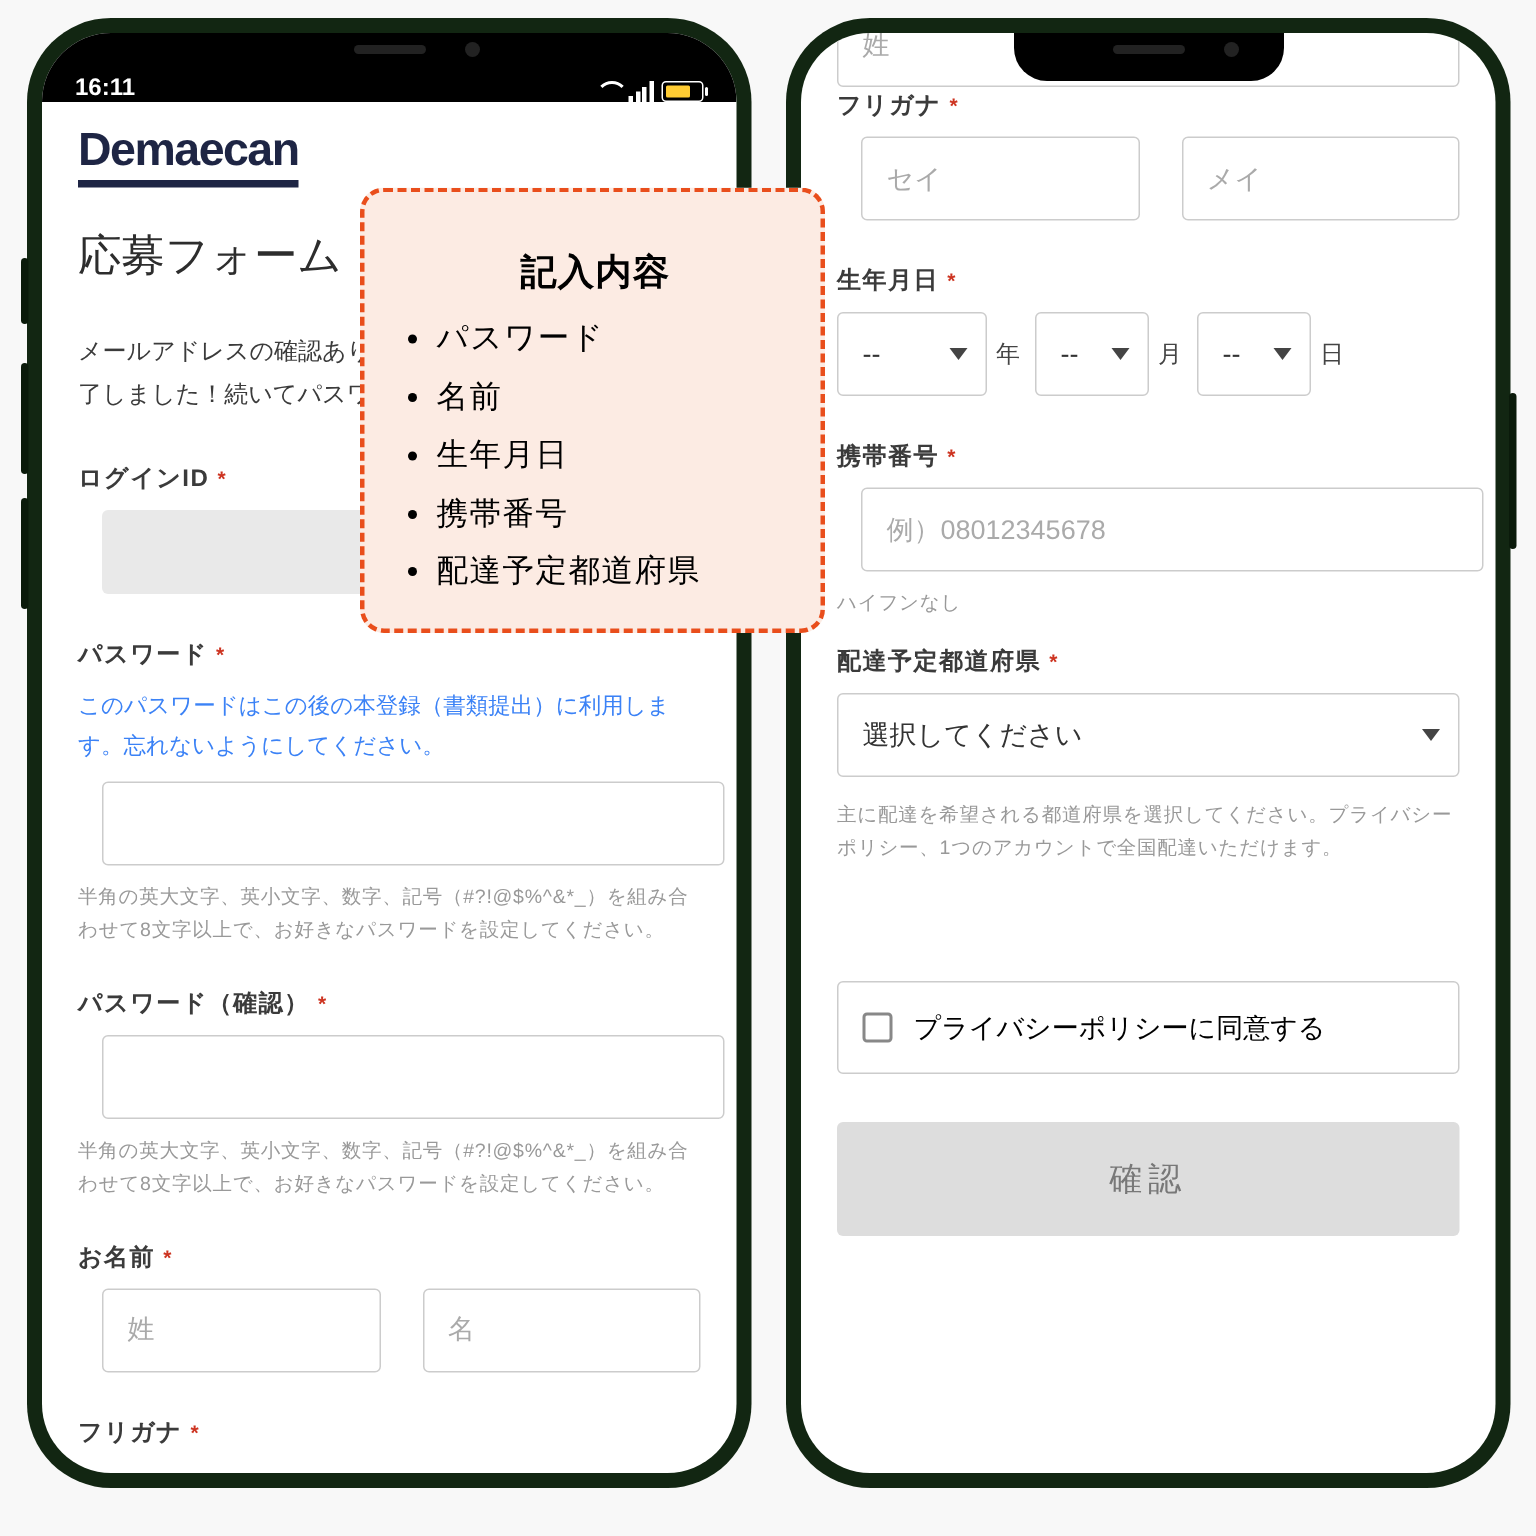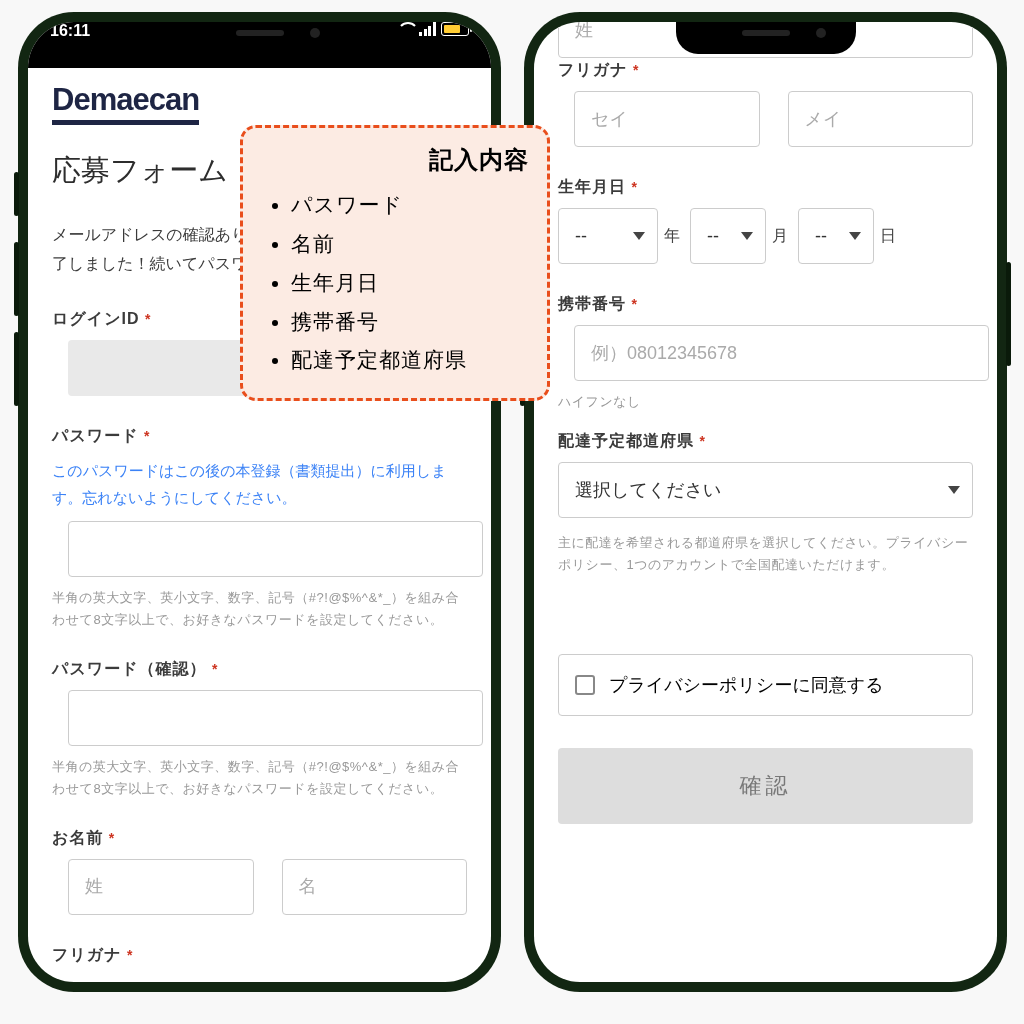--- a/index.html
+++ b/index.html
@@ -59,21 +59,21 @@
     width: 10px; height: 10px; background: #222; border-radius: 50%;
   }
   .phone .statusbar {
     position: absolute;
     top: 0;
     left: 0; right: 0;
     height: 46px;
     background: #000;
     color: #fff;
     display: flex;
-    align-items: flex-start;
+    align-items: flex-end;
     justify-content: space-between;
     padding: 0 22px;
     font-size: 16px;
     font-weight: 600;
     z-index: 10;
   }
   .phone .statusbar .right {
     display: flex; align-items: center; gap: 4px;
   }
   .phone .statusbar .batt {
@@ -223,25 +223,26 @@
     left: 240px;
     top: 125px;
     width: 310px;
     background: #fcebe3;
     border: 3px dashed #e94e1c;
     border-radius: 16px;
     padding: 16px 18px 18px 22px;
     z-index: 100;
   }
   .callout h3 {
-    text-align: right;
+    text-align: center;
     font-size: 24px;
     font-weight: 800;
     margin-bottom: 10px;
     letter-spacing: 1px;
+    margin-top: 21px;
   }
   .callout ul {
     list-style: disc;
     padding-left: 26px;
   }
   .callout li {
     font-size: 21px;
     line-height: 1.85;
     letter-spacing: 1px;
   }

